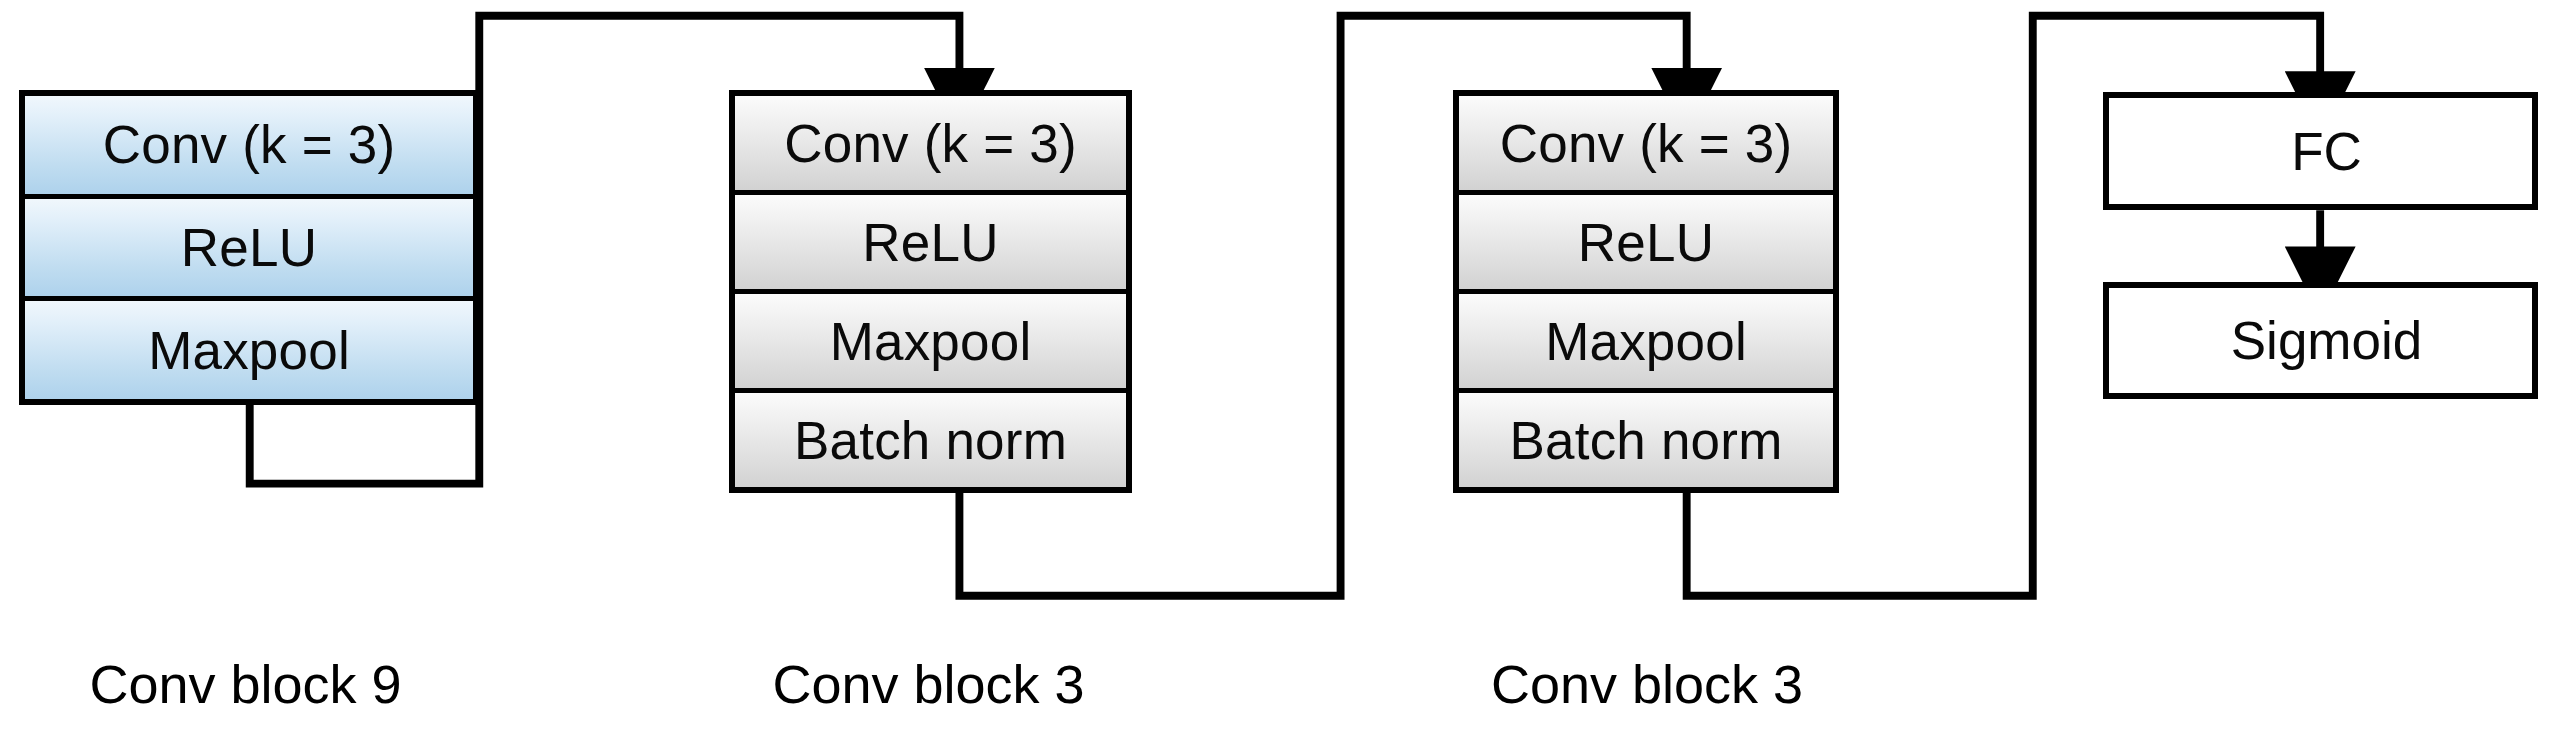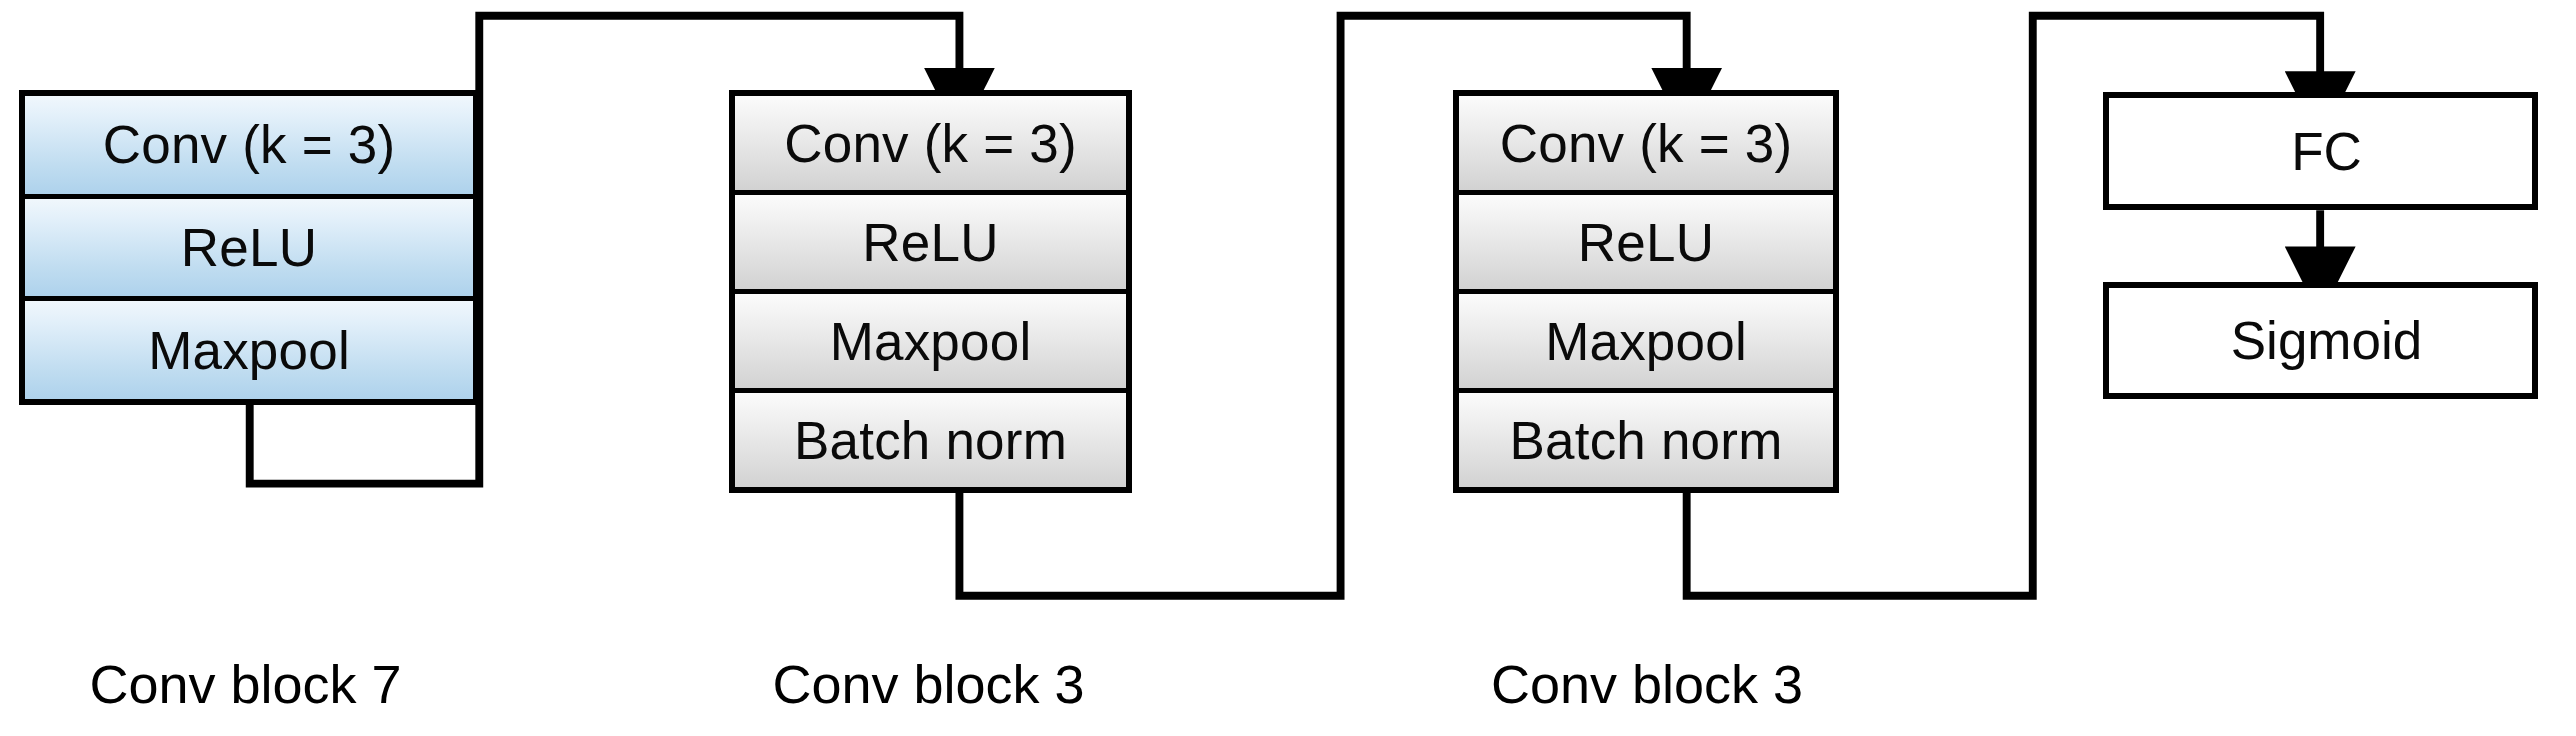--- a/index.html
+++ b/index.html
@@ -135,18 +135,18 @@
     <div class="row">Conv (k = 3)</div>
     <div class="row">ReLU</div>
     <div class="row">Maxpool</div>
     <div class="row">Batch norm</div>
   </div>
 
   <div class="plain-box" id="fc-box" style="left:2103px; top:92px; width:435px; height:118px;">FC</div>
 
   <div class="plain-box" id="sigmoid-box" style="left:2103px; top:282px; width:435px; height:117px;">Sigmoid</div>
 
-  <div class="caption" style="left:0px; top:653px; width:491px;">Conv block 7</div>
+  <div class="caption" style="left:0px; top:653px; width:491px;">Conv block 9</div>
   <div class="caption" style="left:692px; top:653px; width:473px;">Conv block 3</div>
   <div class="caption" style="left:1419px; top:653px; width:456px;">Conv block 3</div>
 
 </div>
 
 
 </body></html>

